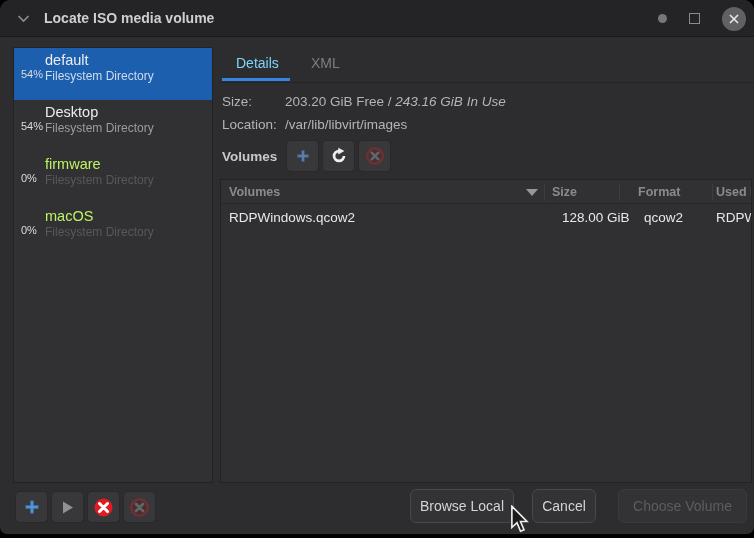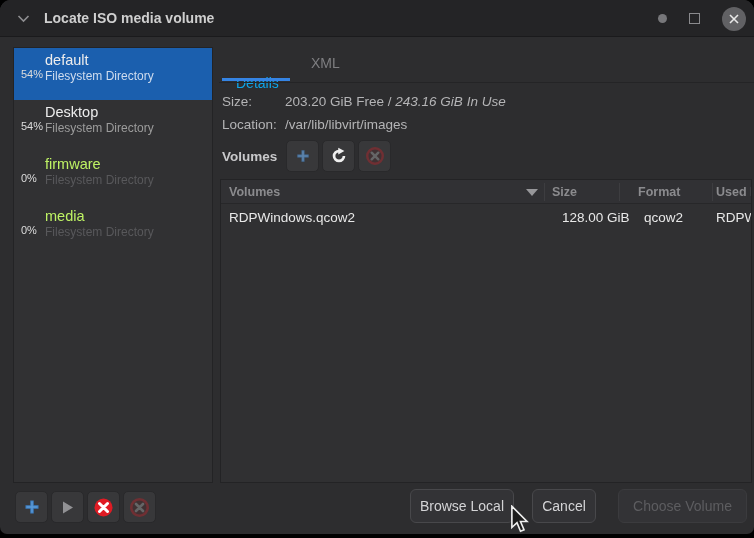--- a/index.html
+++ b/index.html
@@ -37,21 +37,21 @@
 
   
   .icon-btn { position:absolute; width:33px; height:32px; background:#38383a;
               border:1px solid #29292b; border-radius:5px;
               display:flex; align-items:center; justify-content:center; }
   .disabled-icon { opacity:.45; }
 
   
   .tabbar-line { position:absolute; left:219px; top:82px; width:535px; height:1px; background:#242426; }
   .tab { position:absolute; top:55px; font-size:14px; }
-  .tab-details { left:236px; color:#0ea5e9;margin-top:20px; }
+  .tab-details { left:236px; color:#7dd3fc; }
   .tab-xml { left:311px; color:#7e7e81; }
   .tab-underline { position:absolute; left:222px; top:78px; width:68px; height:3px; background:#3584e4; }
 
   .detail-label { position:absolute; font-size:13.5px; color:#b4b4b6; }
   .detail-value { position:absolute; font-size:13.5px; color:#b4b4b6; }
   .italic { font-style:italic; }
   .volumes-label { position:absolute; left:222px; top:149px; font-size:13.5px;
                    font-weight:bold; color:#c9c9cb; }
 
   
@@ -117,21 +117,21 @@
     <div class="pool-item dimmed">
       <span class="pool-pct">0%</span>
       <span class="pool-text">
         <div class="pool-name">firmware</div>
         <div class="pool-type">Filesystem Directory</div>
       </span>
     </div>
     <div class="pool-item dimmed">
       <span class="pool-pct">0%</span>
       <span class="pool-text">
-        <div class="pool-name">media</div>
+        <div class="pool-name">macOS</div>
         <div class="pool-type">Filesystem Directory</div>
       </span>
     </div>
   </div>
 
   <div class="icon-btn" style="left:15px; top:491px;">
     <svg width="16" height="16" viewBox="0 0 16 16">
       <path d="M8 1.5 V14.5 M1.5 8 H14.5" stroke="#3c7ec2" stroke-width="3.4"></path>
       <path d="M8 2.5 V13.5 M2.5 8 H13.5" stroke="#5b9ad6" stroke-width="1.4"></path>
     </svg>

